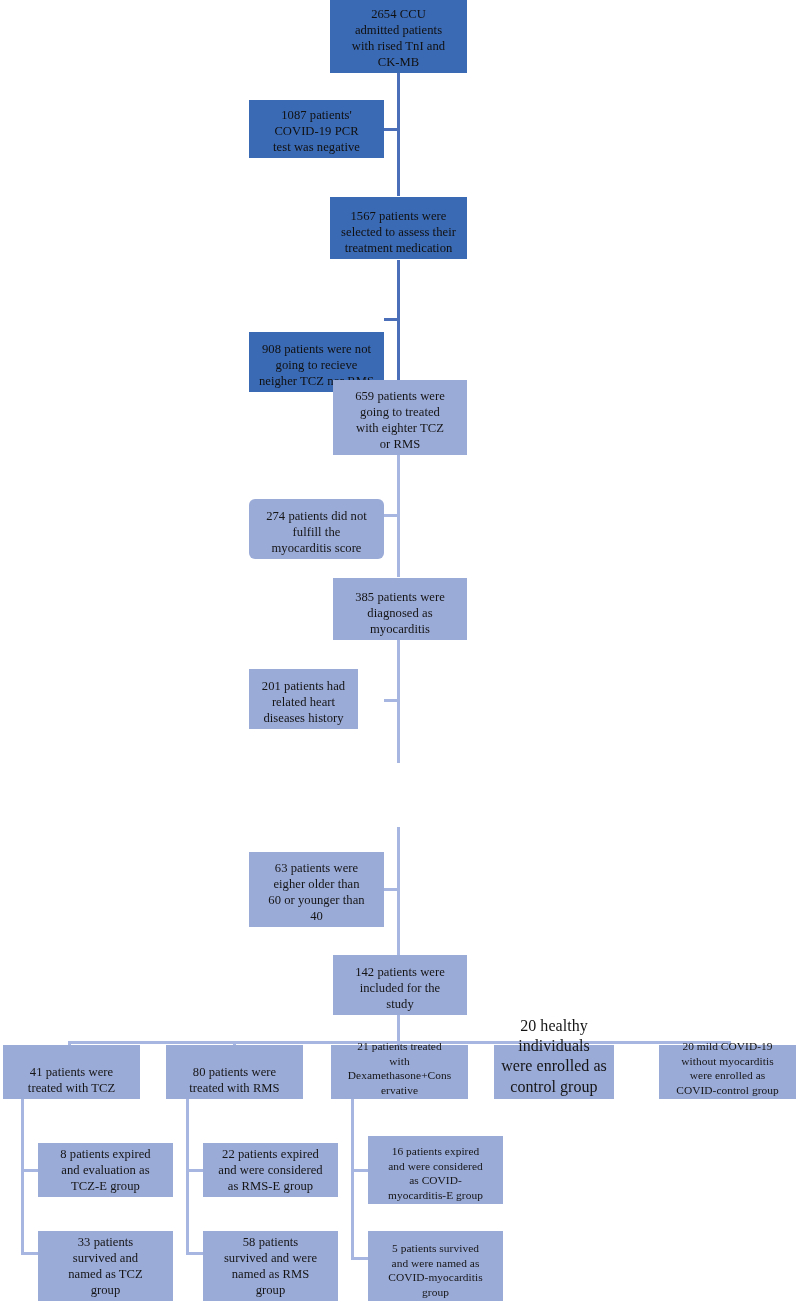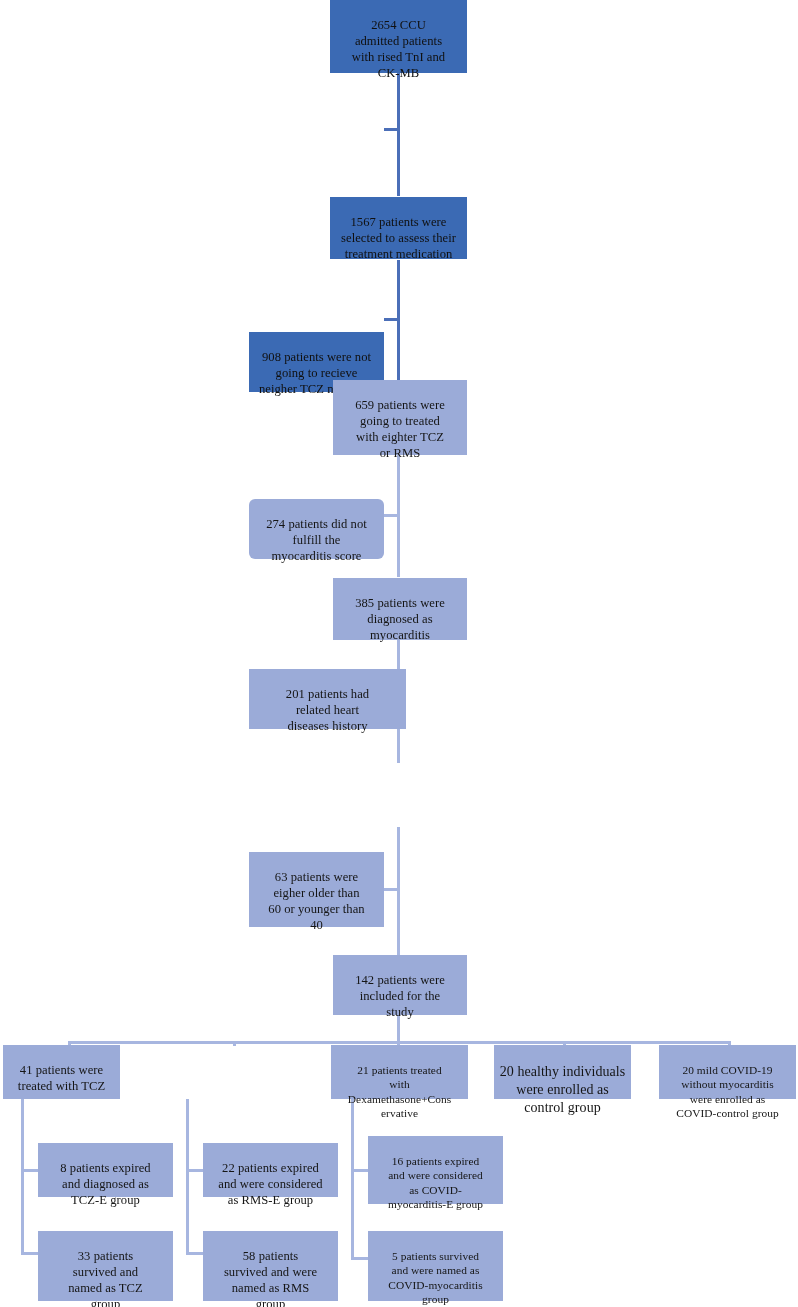--- a/index.html
+++ b/index.html
@@ -12,27 +12,27 @@
     width: 798px;
     height: 1307px;
     background: #ffffff;
     font-family: "Liberation Serif", "DejaVu Serif", serif;
     overflow: hidden;
   }
   .node {
     position: absolute;
     box-sizing: border-box;
     display: flex;
-    align-items: flex-start;
+    align-items: flex-end;
     justify-content: center;
     text-align: center;
     color: #1a1a1a;
     font-size: 12.6px;
     line-height: 1.27;
-    padding: 18px 3px;
+    padding: 2px 3px;
     letter-spacing: 0.05px;
     z-index: 3;
   }
   .node.dark {
     background: #3B6AB4;
     color: #101010;
   }
   .node.light {
     background: #9BABD8;
     color: #151515;
@@ -96,20 +96,27 @@
 
   <div class="node dark" style="left:330px; top:0px; width:137px; height:73px;">
     <span>
       <span>2654 CCU</span>
       <span>admitted patients</span>
       <span>with rised TnI and</span>
       <span>CK-MB</span>
     </span>
   </div>
 
+  <div class="node dark" style="left:249px; top:100px; width:135px; height:58px;">
+    <span>
+      <span>1087 patients'</span>
+      <span>COVID-19 PCR</span>
+      <span>test was negative</span>
+    </span>
+  </div>
 
   <div class="node dark" style="left:330px; top:197px; width:137px; height:62px;">
     <span>
       <span>1567 patients were</span>
       <span>selected to assess their</span>
       <span>treatment medication</span>
     </span>
   </div>
 
   <div class="node dark" style="left:249px; top:288px; width:135px; height:60px;margin-top:44px;">
@@ -138,21 +145,21 @@
   </div>
 
   <div class="node light" style="left:333px; top:578px; width:134px; height:62px;">
     <span>
       <span>385 patients were</span>
       <span>diagnosed as</span>
       <span>myocarditis</span>
     </span>
   </div>
 
-  <div class="node light" style="left:249px; top:669px; width:157px; height:60px;">
+  <div class="node light" style="left:249px; top:669px; width:109px; height:60px;">
     <span>
       <span>201 patients had</span>
       <span>related heart</span>
       <span>diseases history</span>
     </span>
   </div>
 
 
   <div class="node light" style="left:249px; top:852px; width:135px; height:75px;">
     <span>
@@ -164,58 +171,64 @@
   </div>
 
   <div class="node light" style="left:333px; top:955px; width:134px; height:60px;">
     <span>
       <span>142 patients were</span>
       <span>included for the</span>
       <span>study</span>
     </span>
   </div>
 
-  <div class="node light" style="left:3px; top:1045px; width:117px; height:54px;">
+  <div class="node light" style="left:3px; top:1045px; width:137px; height:54px;">
     <span>
       <span>41 patients were</span>
       <span>treated with TCZ</span>
     </span>
   </div>
 
+  <div class="node light" style="left:166px; top:1045px; width:137px; height:54px;">
+    <span>
+      <span>80 patients were</span>
+      <span>treated with RMS</span>
+    </span>
+  </div>
 
   <div class="node light" style="left:331px; top:1045px; width:137px; height:54px; font-size:11.4px;">
     <span>
       <span>21 patients treated</span>
       <span>with</span>
       <span>Dexamethasone+Cons</span>
       <span>ervative</span>
     </span>
   </div>
 
-  <div class="node light" style="left:494px; top:1045px; width:137px; height:54px; font-size:14px;">
+  <div class="node light" style="left:494px; top:1045px; width:120px; height:54px; font-size:16px;">
     <span>
       <span>20 healthy individuals</span>
       <span>were enrolled as</span>
       <span>control group</span>
     </span>
   </div>
 
   <div class="node light" style="left:659px; top:1045px; width:137px; height:54px; font-size:11.4px;">
     <span>
       <span>20 mild COVID-19</span>
       <span>without myocarditis</span>
       <span>were enrolled as</span>
       <span>COVID-control group</span>
     </span>
   </div>
 
   <div class="node light" style="left:38px; top:1143px; width:135px; height:54px;">
     <span>
       <span>8 patients expired</span>
-      <span>and diagnosed as</span>
+      <span>and evaluation as</span>
       <span>TCZ-E group</span>
     </span>
   </div>
 
   <div class="node light" style="left:203px; top:1143px; width:135px; height:54px;">
     <span>
       <span>22 patients expired</span>
       <span>and were considered</span>
       <span>as RMS-E group</span>
     </span>

